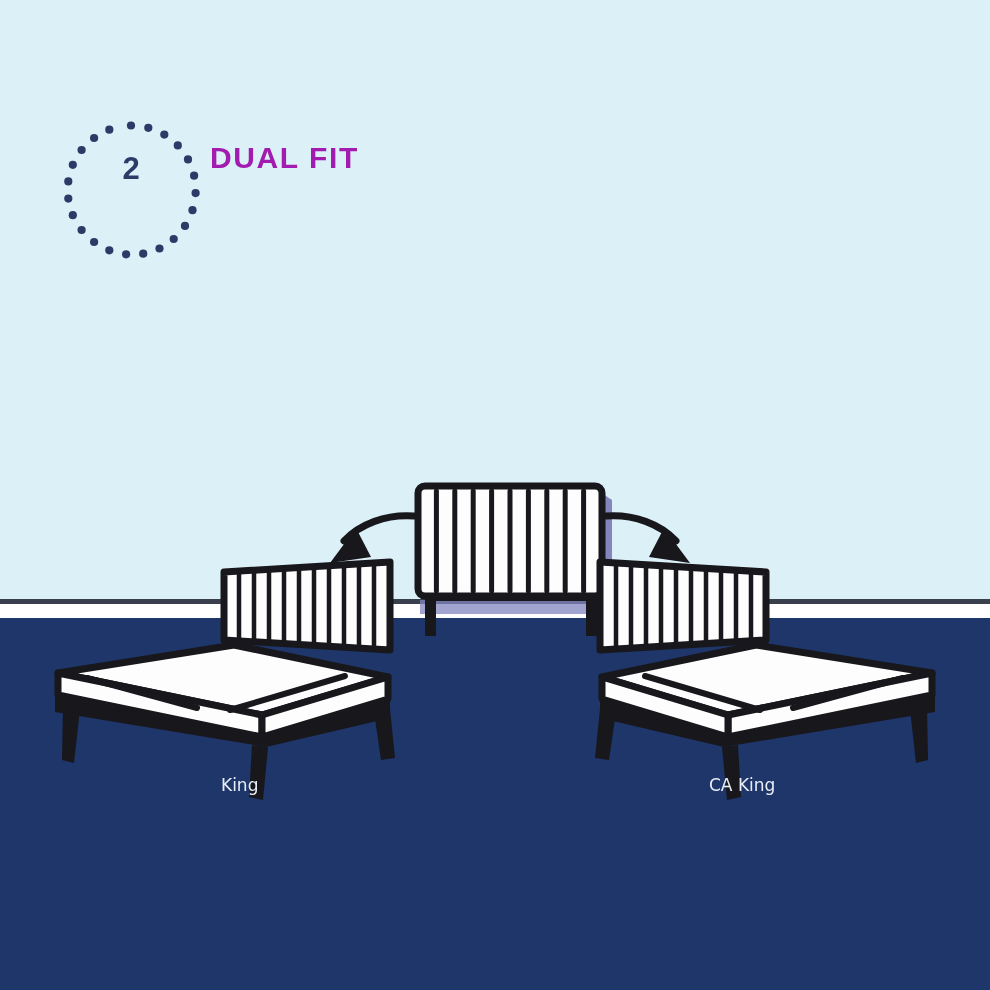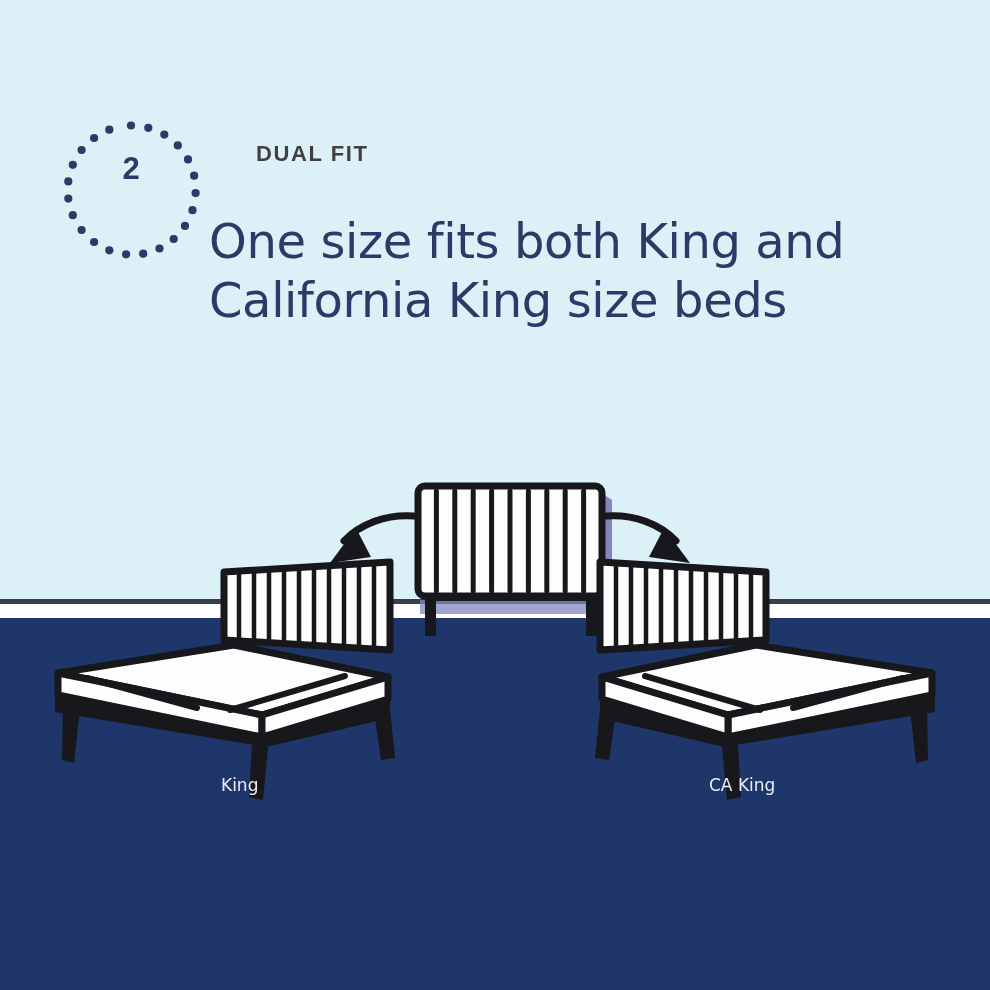--- a/index.html
+++ b/index.html
@@ -19,24 +19,23 @@
   
   .badge{position:absolute;left:88px;top:126px;width:86px;height:86px;}
   .badge .num{
     position:absolute;left:0;top:0;width:86px;height:86px;
     display:flex;align-items:center;justify-content:center;
     font-size:31px;font-weight:bold;color:#2b3a66;
     font-family:"Liberation Sans", sans-serif;
   }
   .eyebrow{
     position:absolute;left:210px;top:141px;
-    font-size:22px;font-weight:bold;letter-spacing:1.6px;
-    color:#404040;font-family:"Liberation Sans", sans-serif;
+    font-size:30px;font-weight:bold;letter-spacing:1.6px;
+    color:#a21caf;font-family:"Liberation Sans", sans-serif;
     white-space:nowrap;
-    margin-left:46px;
   }
   .headline{
     position:absolute;left:209px;top:212px;width:740px;
     font-size:48px;line-height:1.22;color:#2b3a66;font-weight:400;
     font-family:"DejaVu Sans", sans-serif;
     letter-spacing:-0.4px;
   }
   .headline .l2{display:block;}
 
   
@@ -189,22 +188,18 @@
     </g>
 
   </svg>
 
   <div class="badge">
     <div class="num">2</div>
   </div>
 
   <div class="eyebrow">DUAL FIT</div>
 
-  <div class="headline">
-    <span class="l1">One size fits both King and</span>
-    <span class="l2">California King size beds</span>
-  </div>
 
   <div class="bed-label" id="label-king">King</div>
 
   <div class="bed-label" id="label-caking">CA King</div>
 
 </div>
 
 </body></html>

